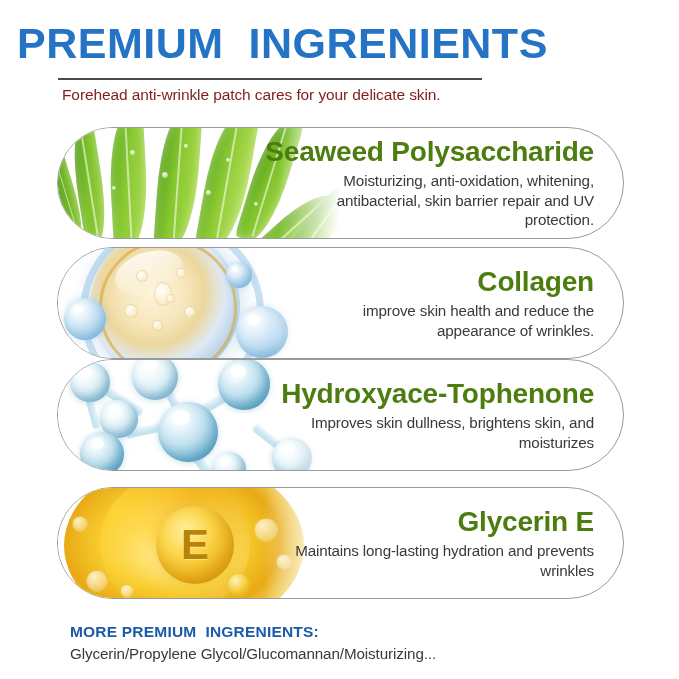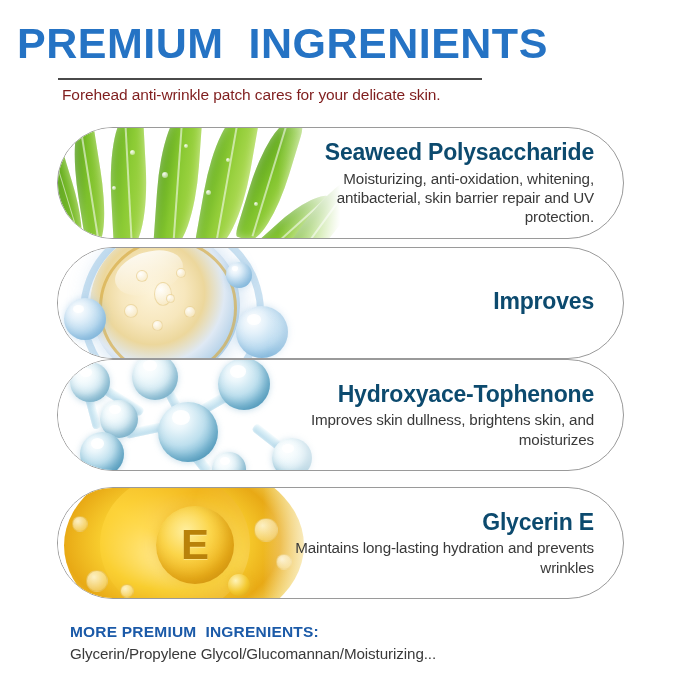--- a/index.html
+++ b/index.html
@@ -53,23 +53,23 @@
   }
   .card-text{
     position:absolute;
     right:29px;top:0;
     width:300px;height:110px;
     display:flex;flex-direction:column;
     align-items:flex-end;justify-content:center;
     text-align:right;
   }
   .card-title{
-    color:#0c4a6e;
+    color:#4d7c0f;
     font-weight:bold;
-    font-size:23px;
+    font-size:28px;
     line-height:1.15;
     margin-bottom:3px;
     letter-spacing:-0.2px;
     white-space:nowrap;
   }
   .card-desc{
     color:#3a3a3a;
     font-size:15.2px;
     line-height:1.28;
     letter-spacing:-0.15px;
@@ -294,21 +294,22 @@
       <div class="inner-drop" style="left:66px;top:56px;width:12px;height:12px;"></div>
       <div class="inner-drop" style="left:126px;top:58px;width:10px;height:10px;"></div>
       <div class="inner-drop" style="left:94px;top:72px;width:9px;height:9px;"></div>
       <div class="inner-drop" style="left:108px;top:46px;width:7px;height:7px;"></div>
       <div class="bub b1"></div>
       <div class="bub b2"></div>
       <div class="bub b3"></div>
       <div class="collagen-fade"></div>
     </div>
     <div class="card-text">
-      <div class="card-title">Improves</div>
+      <div class="card-title">Collagen</div>
+      <div class="card-desc">improve skin health and reduce the appearance of wrinkles.</div>
     </div>
   </div>
 
   <div class="card card--c3">
     <div class="card-art art-mol">
       <div class="bond" style="left:42px;top:22px;width:50px;height:9px;transform:rotate(32deg);"></div>
       <div class="bond" style="left:110px;top:26px;width:44px;height:9px;transform:rotate(62deg);"></div>
       <div class="bond" style="left:122px;top:58px;width:64px;height:10px;transform:rotate(-30deg);"></div>
       <div class="bond" style="left:118px;top:66px;width:52px;height:10px;transform:rotate(52deg);"></div>
       <div class="bond" style="left:68px;top:70px;width:54px;height:9px;transform:rotate(-12deg);"></div>

